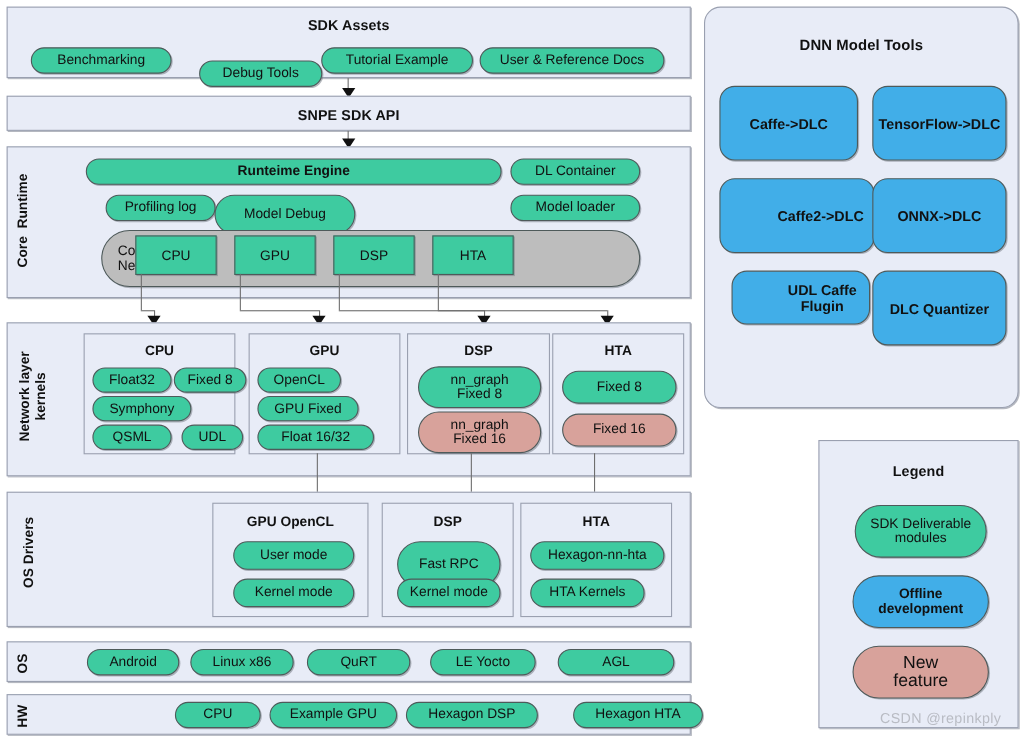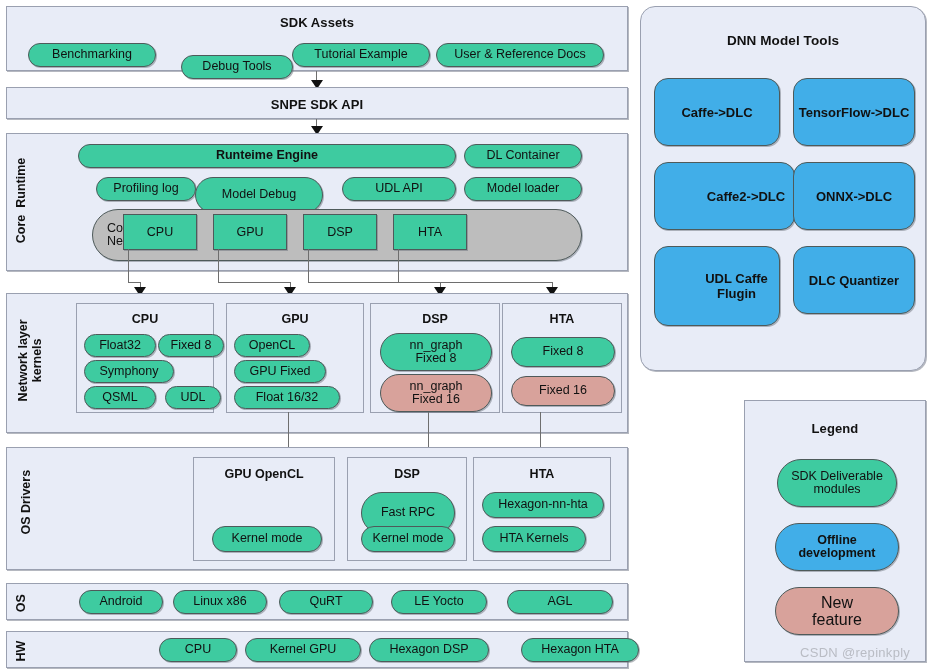--- a/index.html
+++ b/index.html
@@ -151,21 +151,20 @@
   <div class="arrow" style="left:311px;top:126px;"></div>
 
   <div class="panel" style="left:6px;top:133px;width:622px;height:138px;">
     <div class="vlabel" style="left:-26px;top:62px;width:80px;">Core  Runtime</div>
 
     <div class="pill bold" style="left:71px;top:10px;width:378px;height:24px;">Runteime Engine</div>
     <div class="pill" style="left:457px;top:10px;width:118px;height:24px;">DL Container</div>
 
     <div class="pill" style="left:71px;top:43px;width:100px;height:24px;margin-left:18px;">Profiling log</div>
     <div class="pill" style="left:188px;top:43px;width:128px;height:36px;">Model Debug</div>
-    <div class="pill" style="left:335px;top:43px;width:114px;height:24px;">UDL API</div>
     <div class="pill" style="left:457px;top:43px;width:118px;height:24px;">Model loader</div>
 
     <div class="pill grey" style="left:85px;top:75px;width:490px;height:52px;justify-content:flex-start;padding-left:14px;">
       <span style="white-space:pre-line;text-align:left;font-size:12.5px;">Computer
 Networks</span>
     </div>
 
     <div class="node" style="left:116px;top:80px;width:74px;height:36px;">CPU</div>
     <div class="node" style="left:206px;top:80px;width:74px;height:36px;">GPU</div>
     <div class="node" style="left:296px;top:80px;width:74px;height:36px;">DSP</div>
@@ -232,20 +231,21 @@
   <div class="vline" style="left:428px;top:412px;height:38px;"></div>
   <div class="arrow" style="left:422px;top:448px;"></div>
   <div class="vline" style="left:540px;top:412px;height:38px;"></div>
   <div class="arrow" style="left:534px;top:448px;"></div>
 
   <div class="panel" style="left:6px;top:447px;width:622px;height:123px;">
     <div class="vlabel" style="left:-16px;top:47px;width:70px;">OS Drivers</div>
 
     <div class="subbox" style="left:186px;top:9px;width:142px;height:104px;">
       <div class="box-title" style="top:9px;">GPU OpenCL</div>
+      <div class="pill" style="left:18px;top:34px;width:110px;height:26px;">User mode</div>
       <div class="pill" style="left:18px;top:68px;width:110px;height:26px;">Kernel mode</div>
     </div>
 
     <div class="subbox" style="left:340px;top:9px;width:120px;height:104px;">
       <div class="box-title" style="top:9px;">DSP</div>
       <div class="pill" style="left:13px;top:34px;width:94px;height:42px;">Fast RPC</div>
       <div class="pill" style="left:13px;top:68px;width:94px;height:26px;">Kernel mode</div>
     </div>
 
     <div class="subbox" style="left:466px;top:9px;width:138px;height:104px;">
@@ -260,35 +260,35 @@
     <div class="pill" style="left:72px;top:6px;width:84px;height:24px;">Android</div>
     <div class="pill" style="left:166px;top:6px;width:94px;height:24px;">Linux x86</div>
     <div class="pill" style="left:272px;top:6px;width:94px;height:24px;">QuRT</div>
     <div class="pill" style="left:384px;top:6px;width:96px;height:24px;">LE Yocto</div>
     <div class="pill" style="left:500px;top:6px;width:106px;height:24px;">AGL</div>
   </div>
 
   <div class="panel" style="left:6px;top:631px;width:622px;height:37px;">
     <div class="vlabel" style="left:-6px;top:12px;width:40px;">HW</div>
     <div class="pill" style="left:152px;top:6px;width:78px;height:24px;">CPU</div>
-    <div class="pill" style="left:238px;top:6px;width:116px;height:24px;">Kernel GPU</div>
+    <div class="pill" style="left:238px;top:6px;width:116px;height:24px;">Example GPU</div>
     <div class="pill" style="left:362px;top:6px;width:120px;height:24px;">Hexagon DSP</div>
     <div class="pill" style="left:490px;top:6px;width:118px;height:24px;margin-left:24px;">Hexagon HTA</div>
   </div>
 
   <div class="panel" style="left:640px;top:6px;width:286px;height:365px;border-radius:15px;">
     <div class="panel-title" style="top:26px;font-size:13.5px;">DNN Model Tools</div>
 
     <div class="rrect" style="left:13px;top:71px;width:126px;height:68px;">Caffe-&gt;DLC</div>
     <div class="rrect" style="left:152px;top:71px;width:122px;height:68px;">TensorFlow-&gt;DLC</div>
 
     <div class="rrect" style="left:13px;top:155px;width:141px;height:68px;padding-left:43px;">Caffe2-&gt;DLC</div>
     <div class="rrect" style="left:152px;top:155px;width:122px;height:68px;">ONNX-&gt;DLC</div>
 
-    <div class="rrect" style="left:13px;top:239px;width:126px;height:80px;padding-left:39px;">UDL Caffe Flugin</div>
+    <div class="rrect" style="left:24px;top:239px;width:126px;height:49px;padding-left:39px;">UDL Caffe Flugin</div>
     <div class="rrect" style="left:152px;top:239px;width:122px;height:68px;">DLC Quantizer</div>
   </div>
 
   <div class="panel" style="left:744px;top:400px;width:182px;height:262px;">
     <div class="panel-title" style="top:20px;font-size:13px;">Legend</div>
 
     <div class="pill" style="left:32px;top:58px;width:120px;height:48px;white-space:pre-line;font-size:12.5px;">SDK Deliverable
 modules</div>
     <div class="pill blue" style="left:30px;top:122px;width:124px;height:48px;white-space:pre-line;font-size:12.5px;">Offline
 development</div>

